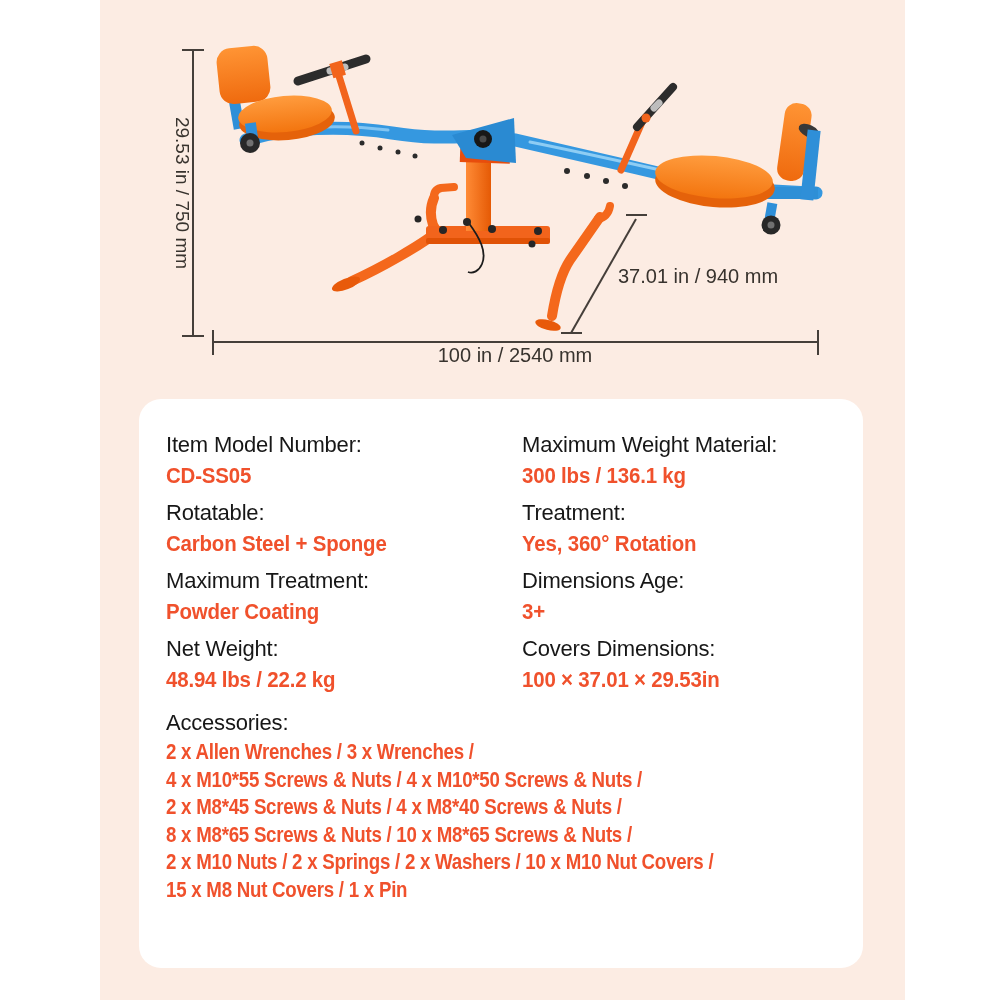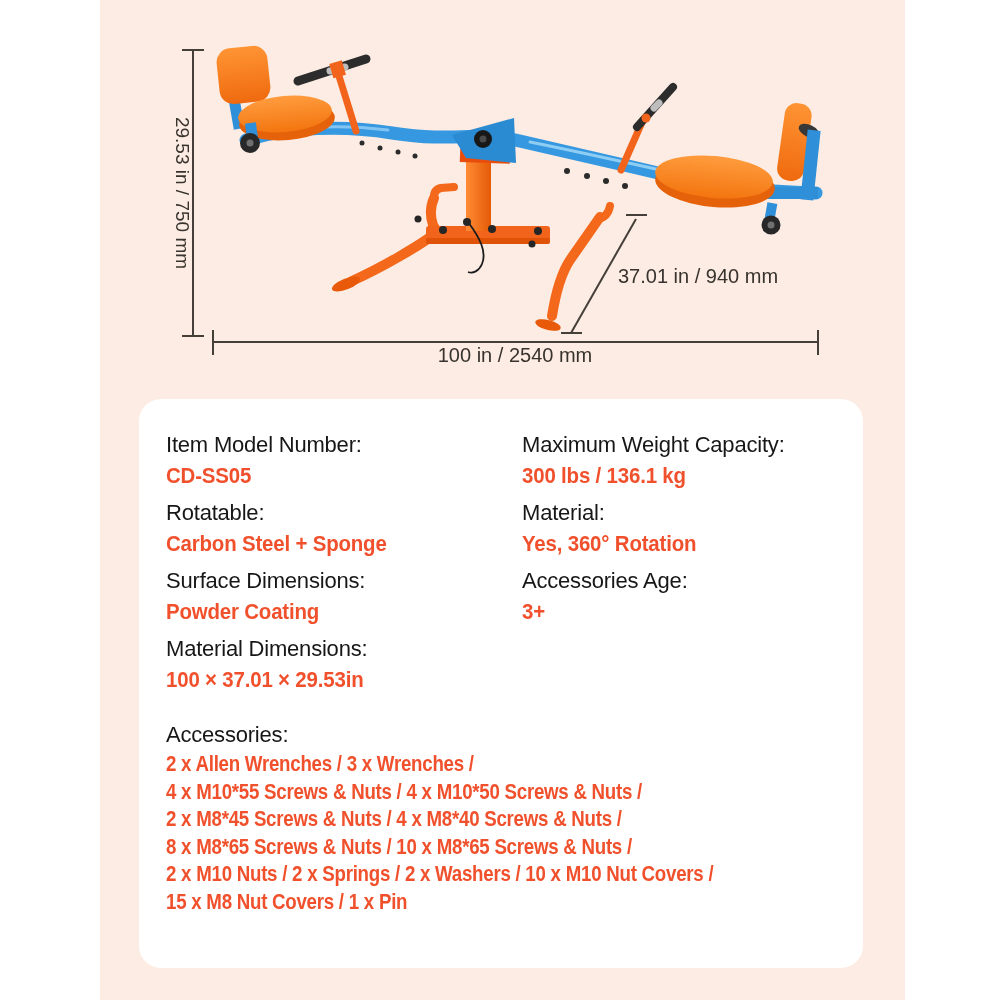--- a/index.html
+++ b/index.html
@@ -23,21 +23,21 @@
   .grid{display:grid;grid-template-columns:356px 1fr}
   .cell{margin-bottom:6px}
   .spec-label{
     font-size:22px;line-height:31px;color:#171717;letter-spacing:-0.2px;
   }
   .spec-value{
     font-size:22px;line-height:31px;font-weight:bold;color:#f0512c;
     letter-spacing:-0.2px;transform:scaleX(.93);transform-origin:0 50%;
     white-space:nowrap;
   }
-  .accessories{margin-top:18px}
+  .accessories{margin-top:6px}
   .accessories .spec-value{
     line-height:27.5px;transform:scaleX(.85);letter-spacing:-0.3px;
   }
 </style>
 </head>
 <body>
 
 <div class="stage">
 
   <svg class="diagram" viewBox="0 0 805 395" aria-hidden="true">
@@ -161,41 +161,45 @@
     <text class="dim-text" x="415" y="362" text-anchor="middle">100 in / 2540 mm</text>
   </svg>
 
   <div class="card">
     <div class="grid">
       <div class="cell">
         <div class="spec-label">Item Model Number:</div>
         <div class="spec-value">CD-SS05</div>
       </div>
       <div class="cell">
-        <div class="spec-label">Maximum Weight Capacity:</div>
+        <div class="spec-label">Maximum Weight Material:</div>
         <div class="spec-value">300 lbs / 136.1 kg</div>
       </div>
       <div class="cell">
         <div class="spec-label">Rotatable:</div>
         <div class="spec-value">Carbon Steel + Sponge</div>
       </div>
       <div class="cell">
-        <div class="spec-label">Material:</div>
+        <div class="spec-label">Treatment:</div>
         <div class="spec-value">Yes, 360° Rotation</div>
       </div>
       <div class="cell">
-        <div class="spec-label">Surface Dimensions:</div>
+        <div class="spec-label">Maximum Treatment:</div>
         <div class="spec-value">Powder Coating</div>
       </div>
       <div class="cell">
-        <div class="spec-label">Accessories Age:</div>
+        <div class="spec-label">Dimensions Age:</div>
         <div class="spec-value">3+</div>
       </div>
       <div class="cell">
-        <div class="spec-label">Material Dimensions:</div>
+        <div class="spec-label">Net Weight:</div>
+        <div class="spec-value">48.94 lbs / 22.2 kg</div>
+      </div>
+      <div class="cell">
+        <div class="spec-label">Covers Dimensions:</div>
         <div class="spec-value">100 × 37.01 × 29.53in</div>
       </div>
     </div>
 
     <div class="accessories">
       <div class="spec-label">Accessories:</div>
       <div class="spec-value">2 x Allen Wrenches / 3 x Wrenches /</div>
       <div class="spec-value">4 x M10*55 Screws &amp; Nuts / 4 x M10*50 Screws &amp; Nuts /</div>
       <div class="spec-value">2 x M8*45 Screws &amp; Nuts / 4 x M8*40 Screws &amp; Nuts /</div>
       <div class="spec-value">8 x M8*65 Screws &amp; Nuts / 10 x M8*65 Screws &amp; Nuts /</div>

